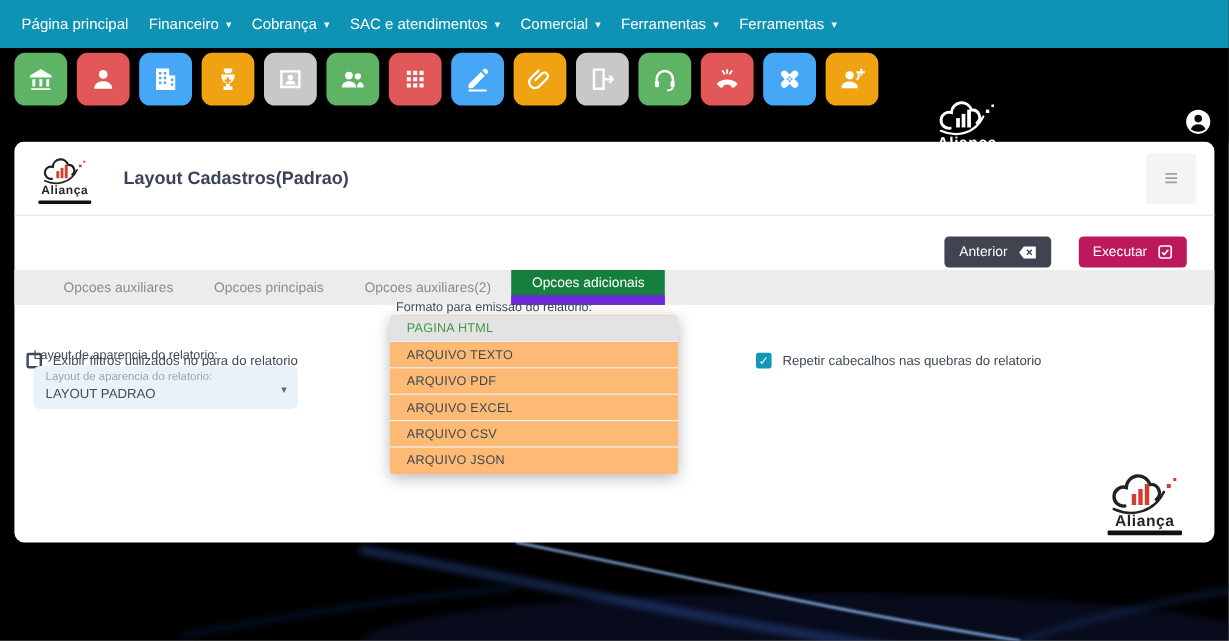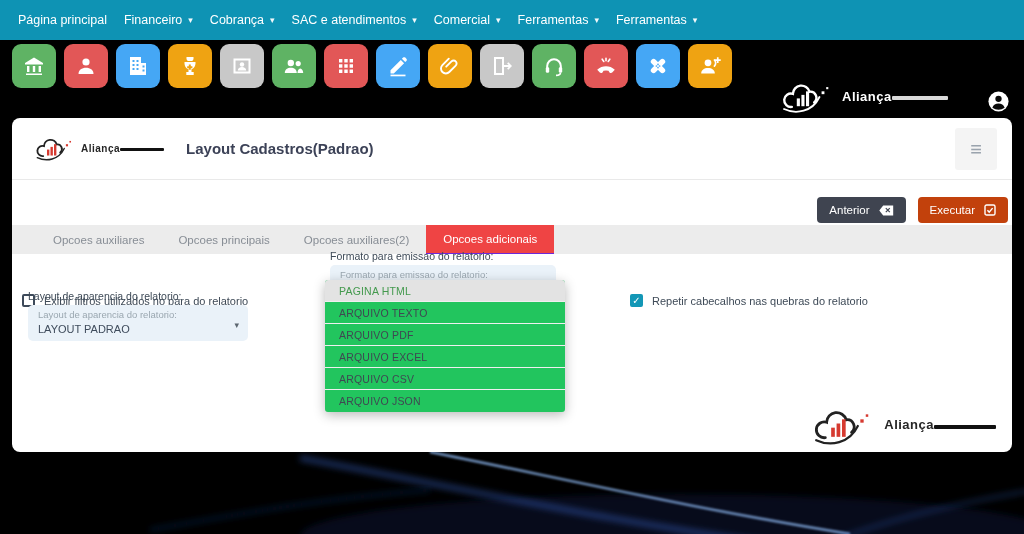--- a/index.html
+++ b/index.html
@@ -31,21 +31,21 @@
   .c-green  { background:#5fb364; }
   .c-red    { background:#e25757; }
   .c-blue   { background:#45a7f5; }
   .c-orange { background:#efa312; }
   .c-gray   { background:#c8c8c8; }
   .toolbar-logo { position:absolute; left:770px; top:40px; }
   .account-btn {
     position:absolute; right:14px; top:50px; background:none; border:none; cursor:pointer;
   }
   
-  .logo { display:flex; align-items:center; line-height:1; }
+  .logo { display:flex; flex-direction:column; align-items:center; line-height:1; }
   .logo-name { font-weight:bold; letter-spacing:.5px; }
   .logo-tagbar { border-radius:1px; }
   .logo-white .logo-name { color:#fff; font-size:13px; margin-top:-2px; }
   .logo-white .logo-tagbar { width:56px; height:4px; background:#fff; opacity:.85; margin-top:2px; }
   .logo-color .logo-name { color:#262626; }
   .logo-color .logo-tagbar { background:#111; margin-top:2px; }
   
   .card {
     position:absolute; left:12px; top:118px; width:1000px; height:334px;
     background:#fff; border-radius:8px; z-index:4;
@@ -54,34 +54,34 @@
     height:62px; display:flex; align-items:center; padding:0 15px;
     border-bottom:1px solid #e9e9e9;
   }
   .card-title { font-size:15px; font-weight:bold; color:#3c4257; margin-left:22px; }
   .hamburger-btn {
     margin-left:auto; width:42px; height:42px; background:#f4f4f4; border:none;
     border-radius:3px; cursor:pointer; color:#9aa3ad; font-size:20px; line-height:1;
   }
   .actions-row {
     height:26px; margin-top:17px; display:flex; justify-content:flex-end;
-    align-items:center; gap:12px; padding-right:4px;
+    align-items:center; gap:23px; padding-right:23px;
   }
   .btn { border:none; border-radius:4px; height:26px; padding:0 12px; font-size:11.5px;
          color:#fff; display:flex; align-items:center; gap:9px; cursor:pointer;
          font-family:"Liberation Sans", sans-serif; }
   .btn-dark { background:#3f4450; }
-  .btn-teal { background:#c2410c; }
+  .btn-teal { background:#be185d; }
   
   .tabbar { margin-top:2px; height:29px; background:#ececec; display:flex; padding-left:24px; }
   .tab {
     padding:0 17px; font-size:11.5px; color:#878d95; display:flex; align-items:center;
     cursor:pointer; white-space:nowrap;
   }
-  .tab.active { background:#ef4444; color:#fff; border-bottom:1px solid #6d28d9; }
+  .tab.active { background:#15803d; color:#fff; border-bottom:8px solid #6d28d9; }
   
   .content { position:relative; height:215px; }
   .field-label { font-size:10.5px; color:#3e4a57; margin-bottom:3px; }
   .checkbox-row { position:absolute; display:flex; align-items:center; gap:9px; }
   .cb {
     width:13px; height:13px; border-radius:2px; border:2px solid #3d4a5a;
     background:#fff; display:flex; align-items:center; justify-content:center;
     cursor:pointer; flex:0 0 auto;
   }
   .cb.checked { background:#1397b6; border-color:#1397b6; color:#fff; font-size:10px; }
@@ -91,21 +91,21 @@
     position:relative;
   }
   .select-ph { font-size:9.5px; color:#9aa7b0; }
   .select-val { font-size:11px; color:#3f4c5c; margin-top:3px; }
   .select-caret { position:absolute; right:9px; top:50%; transform:translateY(-35%); font-size:9px; color:#5c6670; }
   .format-group { position:absolute; left:318px; top:-4px; width:226px; }
   .format-box { height:22px; }
   .layout-group { position:absolute; left:16px; top:36px; width:220px; }
   
   .dropdown-panel {
-    position:absolute; left:313px; top:26px; width:240px; background:#22c55e;
+    position:absolute; left:313px; top:9px; width:240px; background:#fdba74;
     border-radius:3px; box-shadow:0 3px 12px rgba(0,0,0,.28); z-index:10; overflow:hidden;
   }
   .dd-item {
     height:22px; line-height:22px; padding-left:14px; font-size:10.5px; color:#3f4852;
     border-bottom:1px solid #efefef; cursor:pointer; letter-spacing:.2px;
   }
   .dd-item:last-child { border-bottom:none; }
   .dd-item.highlight { background:#e3e3e3; color:#43994d; }
   .card-bottom-logo { position:absolute; right:16px; bottom:6px; }
   

